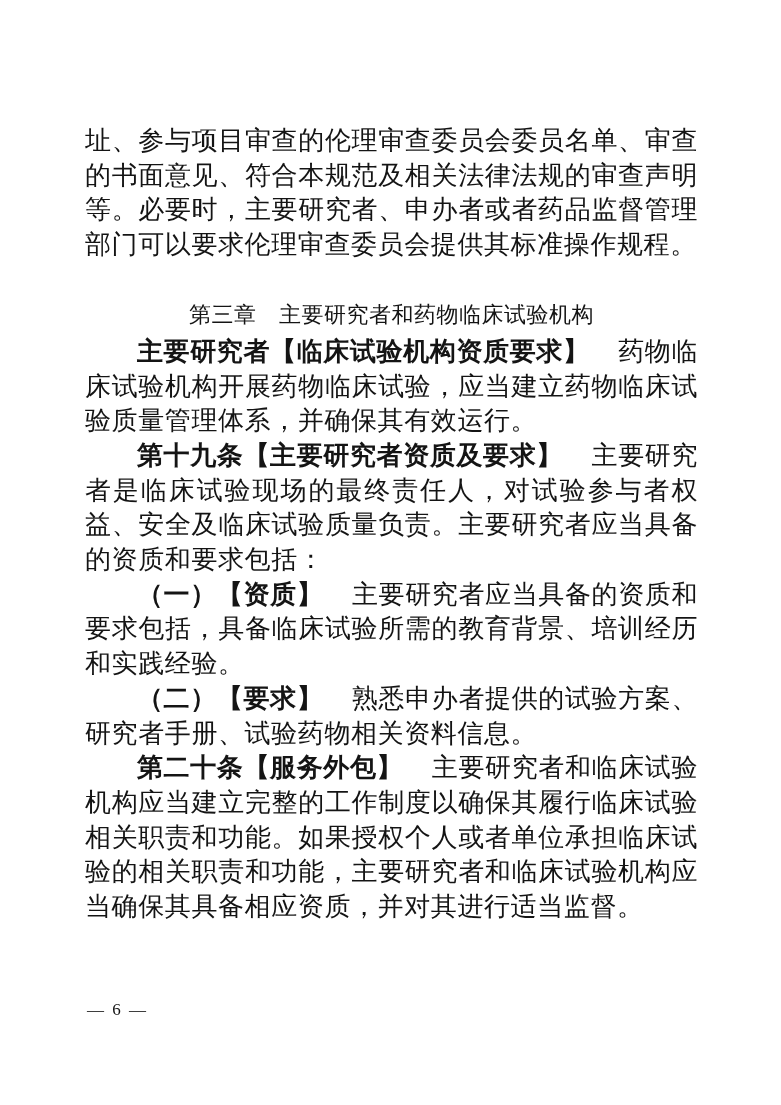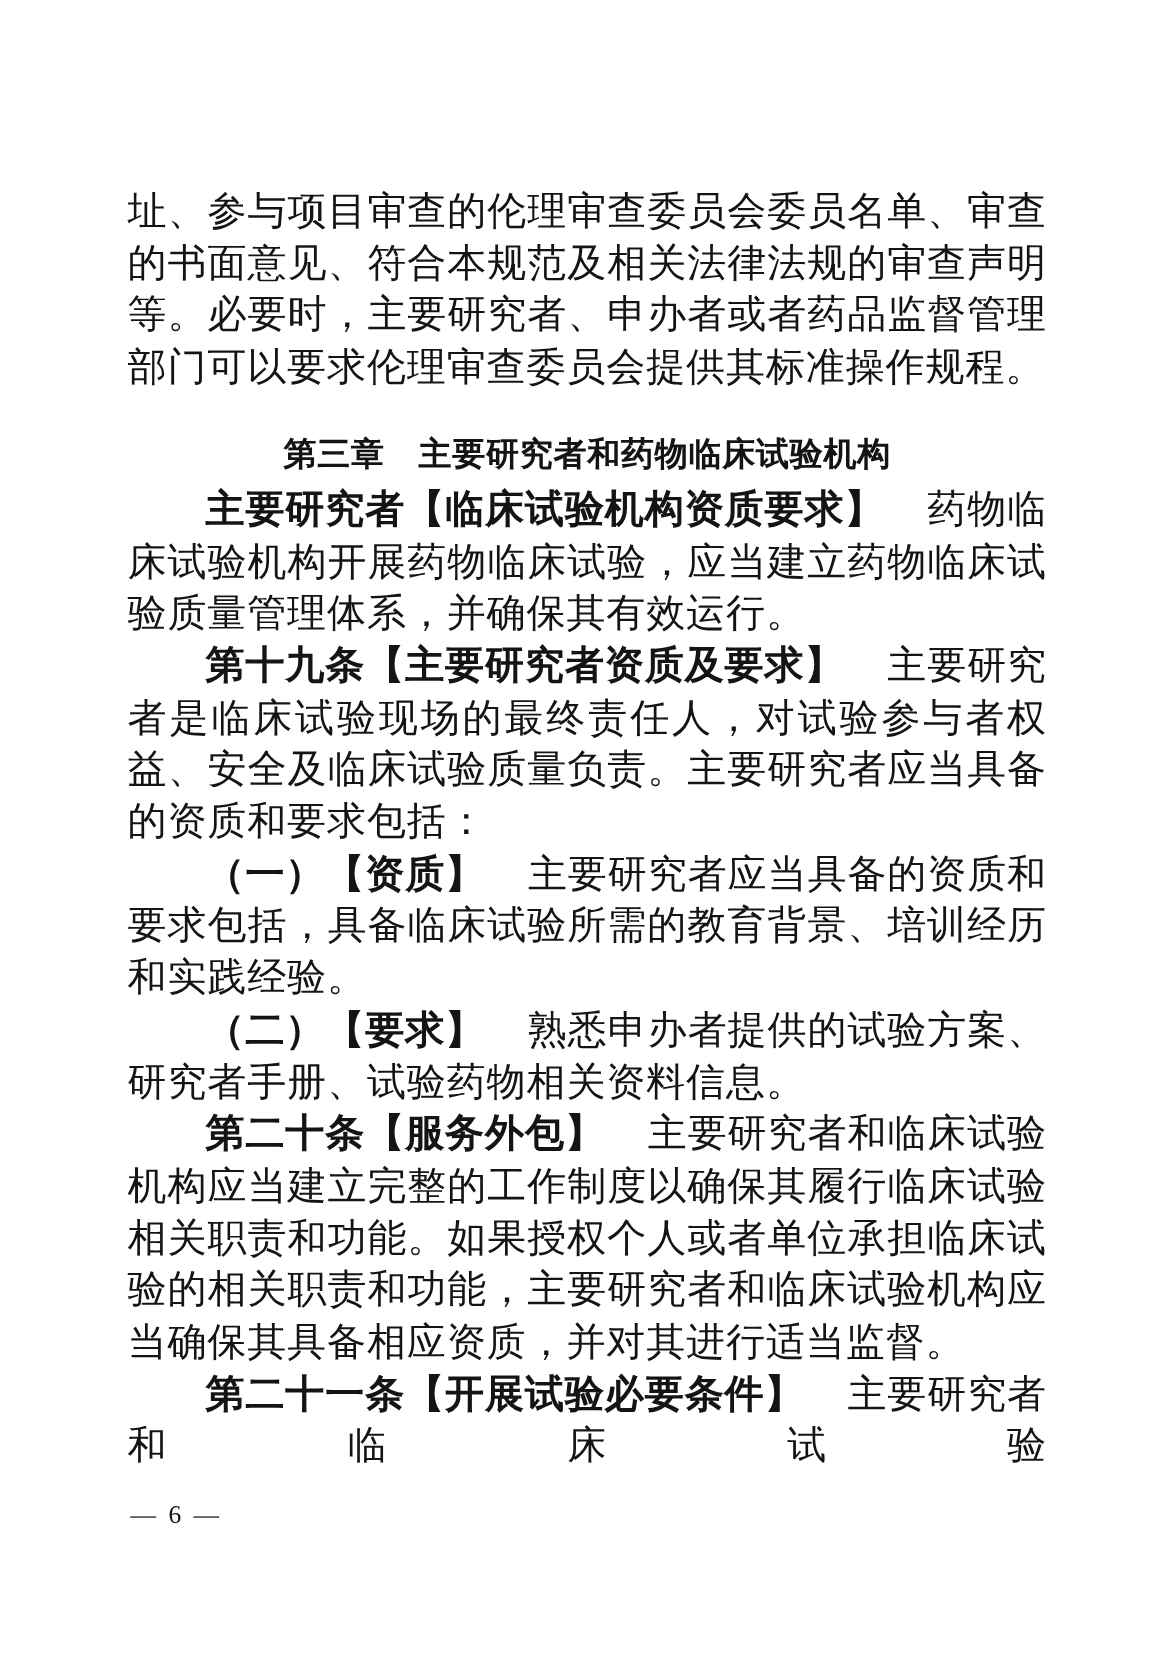--- a/index.html
+++ b/index.html
@@ -37,24 +37,24 @@
     text-indent: 2em;
   }
   p.continued {
     text-align-last: justify;
   }
   .lead {
     font-weight: bold;
     margin-right: 1.1em;
   }
   h2.chapter {
-    margin: 22px 0 3px 0;
+    margin: 34px 0 3px 0;
     font-size: 22px;
     line-height: 35px;
-    font-weight: bold;
+    font-weight: normal;
     text-align: center;
     letter-spacing: 0.5px;
   }
   .footer-pagenum {
     position: absolute;
     left: 87px;
     top: 1000px;
     font-size: 17px;
     letter-spacing: 2px;
     color: #141414;
@@ -74,18 +74,17 @@
 
     <p class="article"><span class="lead">第十九条【主要研究者资质及要求】</span><span>主要研究者是临床试验现场的最终责任人，对试验参与者权益、安全及临床试验质量负责。主要研究者应当具备的资质和要求包括：</span></p>
 
     <p class="article"><span class="lead">（一）【资质】</span><span>主要研究者应当具备的资质和要求包括，具备临床试验所需的教育背景、培训经历和实践经验。</span></p>
 
     <p class="article"><span class="lead">（二）【要求】</span><span>熟悉申办者提供的试验方案、研究者手册、试验药物相关资料信息。</span></p>
 
 
     <p class="article"><span class="lead">第二十条【服务外包】</span><span>主要研究者和临床试验机构应当建立完整的工作制度以确保其履行临床试验相关职责和功能。如果授权个人或者单位承担临床试验的相关职责和功能，主要研究者和临床试验机构应当确保其具备相应资质，并对其进行适当监督。</span></p>
 
-    <p class="article continued"><span class="lead">第二十一条【开展试验必要条件】</span><span>主要研究者和临床试验</span></p>
 
   </div>
 
   <div class="footer-pagenum">— 6 —</div>
 </div>
 
 </body></html>

